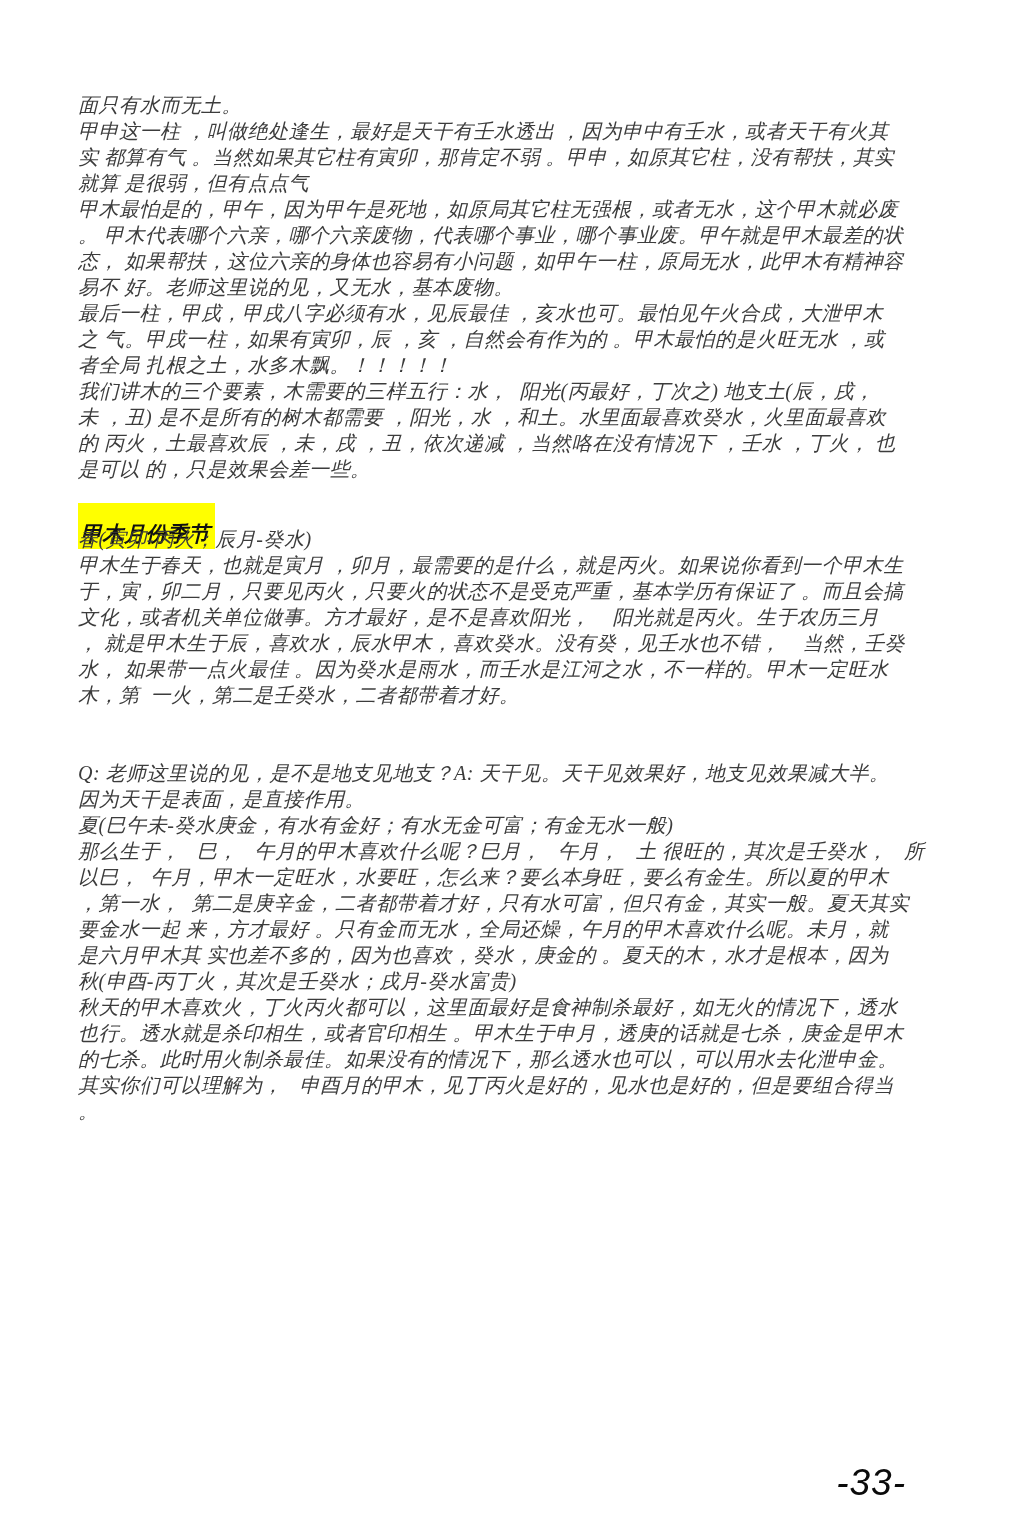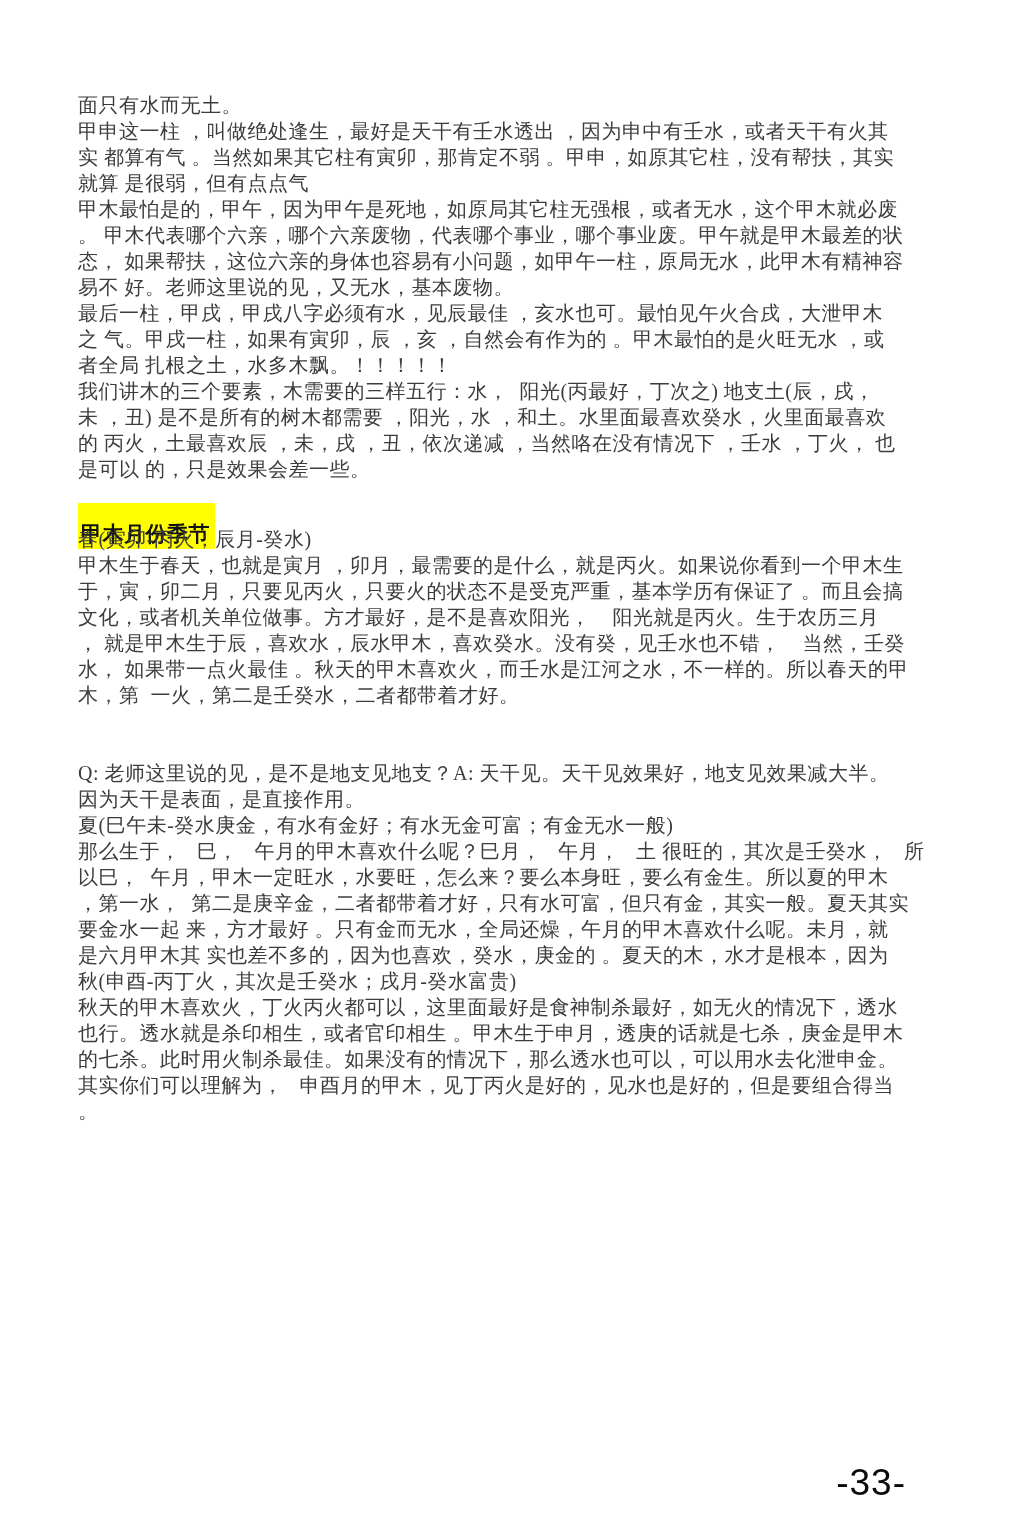--- a/index.html
+++ b/index.html
@@ -11,20 +11,21 @@
     width: 1012px;
     height: 1538px;
     position: relative;
     overflow: hidden;
     font-family: "Liberation Serif", serif;
   }
   .page {
     position: absolute;
     inset: 0;
     background: var(--page-bg, #ffffff);
+    font-style: italic;
   }
   .content {
     position: absolute;
     left: 78px;
     top: 92px;
     width: 878px;
     overflow: hidden;
   }
   .line {
     font-size: 20px;
@@ -83,21 +84,21 @@
       <div class="line body">我们讲木的三个要素，木需要的三样五行：水，  阳光(丙最好，丁次之) 地支土(辰，戌，</div>
       <div class="line body">未 ，丑) 是不是所有的树木都需要 ，阳光，水 ，和土。水里面最喜欢癸水，火里面最喜欢</div>
       <div class="line body">的 丙火，土最喜欢辰 ，未，戌 ，丑，依次递减 ，当然咯在没有情况下 ，壬水 ，丁火， 也</div>
       <div class="line body">是可以 的，只是效果会差一些。</div>
       <div class="line heading"><span class="hl">甲木月份季节</span></div>
       <div class="line body">春(寅卯-丙火；辰月-癸水)</div>
       <div class="line body">甲木生于春天，也就是寅月 ，卯月，最需要的是什么，就是丙火。如果说你看到一个甲木生</div>
       <div class="line body">于，寅，卯二月，只要见丙火，只要火的状态不是受克严重，基本学历有保证了 。而且会搞</div>
       <div class="line body">文化，或者机关单位做事。方才最好，是不是喜欢阳光，    阳光就是丙火。生于农历三月</div>
       <div class="line body">， 就是甲木生于辰，喜欢水，辰水甲木，喜欢癸水。没有癸，见壬水也不错，    当然，壬癸</div>
-      <div class="line body">水， 如果带一点火最佳 。秋天的甲木喜欢火，而壬水是江河之水，不一样的。所以春天的甲</div>
+      <div class="line body">水， 如果带一点火最佳 。因为癸水是雨水，而壬水是江河之水，不一样的。甲木一定旺水</div>
       <div class="line body">木，第  一火，第二是壬癸水，二者都带着才好。</div>
       <div class="line blank">&nbsp;</div>
       <div class="line blank">&nbsp;</div>
       <div class="line body">Q: 老师这里说的见，是不是地支见地支？A: 天干见。天干见效果好，地支见效果减大半。</div>
       <div class="line body">因为天干是表面，是直接作用。</div>
       <div class="line body">夏(巳午未-癸水庚金，有水有金好；有水无金可富；有金无水一般)</div>
       <div class="line body">那么生于，   巳，   午月的甲木喜欢什么呢？巳月，   午月，   土 很旺的，其次是壬癸水，   所</div>
       <div class="line body">以巳，  午月，甲木一定旺水，水要旺，怎么来？要么本身旺，要么有金生。所以夏的甲木</div>
       <div class="line body">，第一水，  第二是庚辛金，二者都带着才好，只有水可富，但只有金，其实一般。夏天其实</div>
       <div class="line body">要金水一起 来，方才最好 。只有金而无水，全局还燥，午月的甲木喜欢什么呢。未月，就</div>

